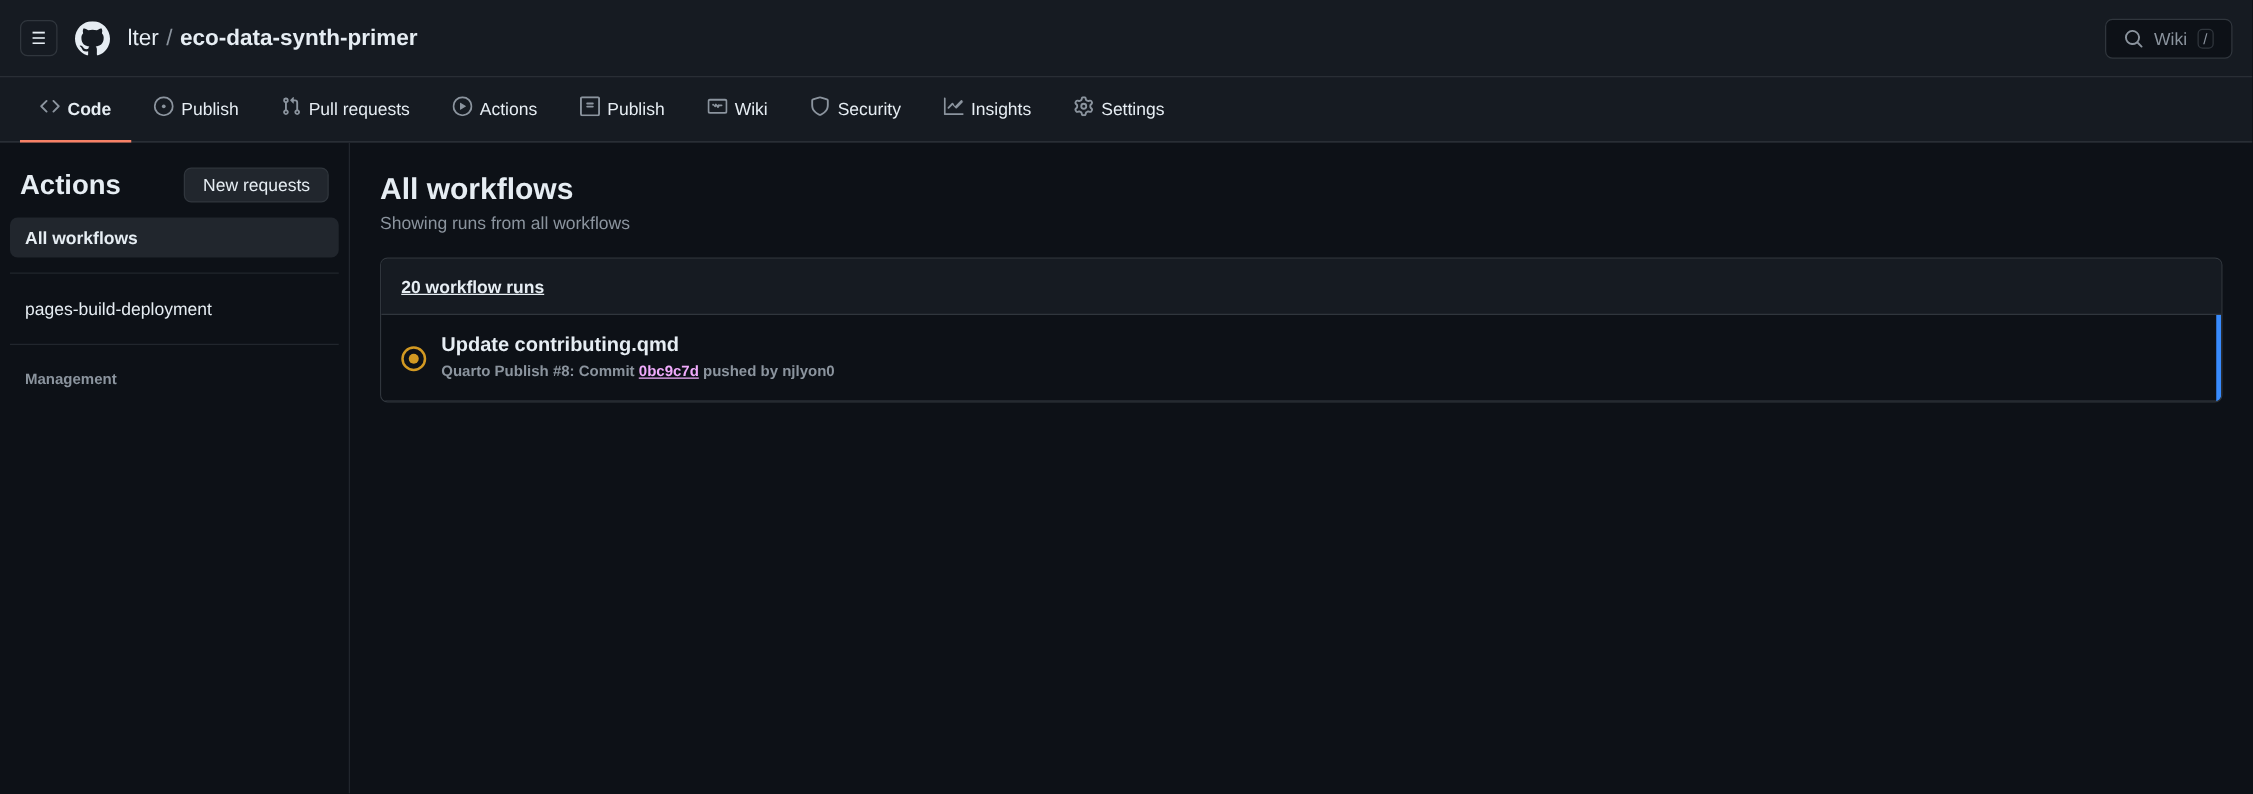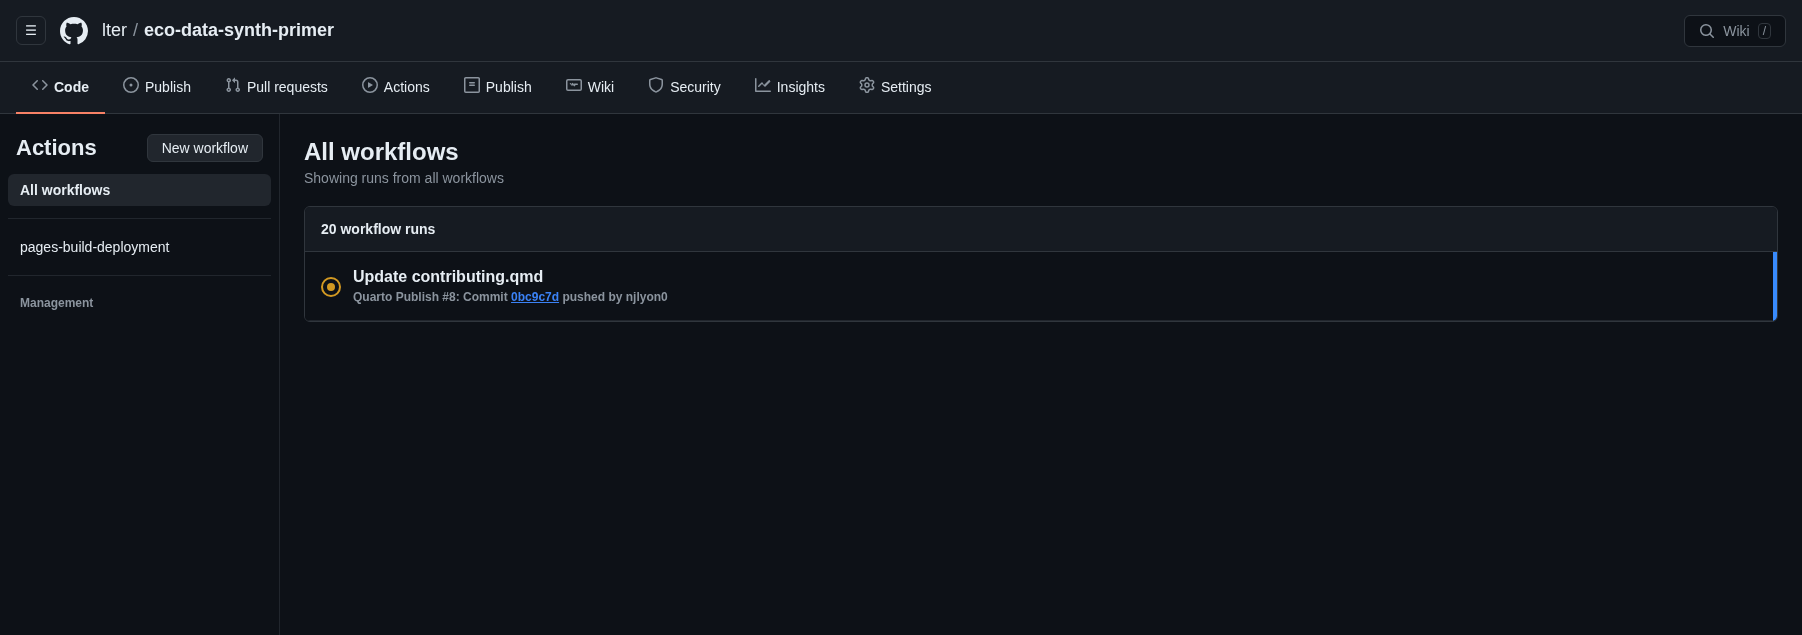--- a/index.html
+++ b/index.html
@@ -200,20 +200,21 @@
       border-radius: 6px;
       overflow: hidden;
     }
     .workflow-runs-header {
       background: #161b22;
       padding: 14px 16px;
       font-size: 14px;
       font-weight: 600;
       color: #e6edf3;
       border-bottom: 1px solid #30363d;
+      text-decoration: underline;
     }
     .workflow-run-item {
       padding: 16px 16px;
       display: flex;
       align-items: center;
       gap: 12px;
       background: #0d1117;
       border-bottom: 1px solid #21262d;
     }
     .run-status-icon {
@@ -226,21 +227,21 @@
       font-size: 16px;
       font-weight: 700;
       color: #e6edf3;
     }
     .run-meta {
       font-size: 12px;
       color: #8b949e;
       margin-top: 4px;
     }
     .run-meta a {
-      color: #3b82f6;
+      color: #f0abfc;
       text-decoration: underline;
     }
     .run-item-wrapper {
       position: relative;
       overflow: hidden;
     }
     
     .status-inprogress {
       width: 20px;
       height: 20px;
@@ -377,21 +378,21 @@
     </span>
     <span>Settings</span>
   </div>
 </div>
 
 <div class="main-content">
 
   <div class="sidebar">
     <div class="sidebar-header">
       <span class="sidebar-title">Actions</span>
-      <button class="new-workflow-btn">New workflow</button>
+      <button class="new-workflow-btn">New requests</button>
     </div>
     <div class="sidebar-item active">
       <span>All workflows</span>
     </div>
     <div class="sidebar-divider"></div>
     <div class="sidebar-item">
       <span>pages-build-deployment</span>
     </div>
     <div class="sidebar-divider"></div>
     <div class="sidebar-section-label">Management</div>

